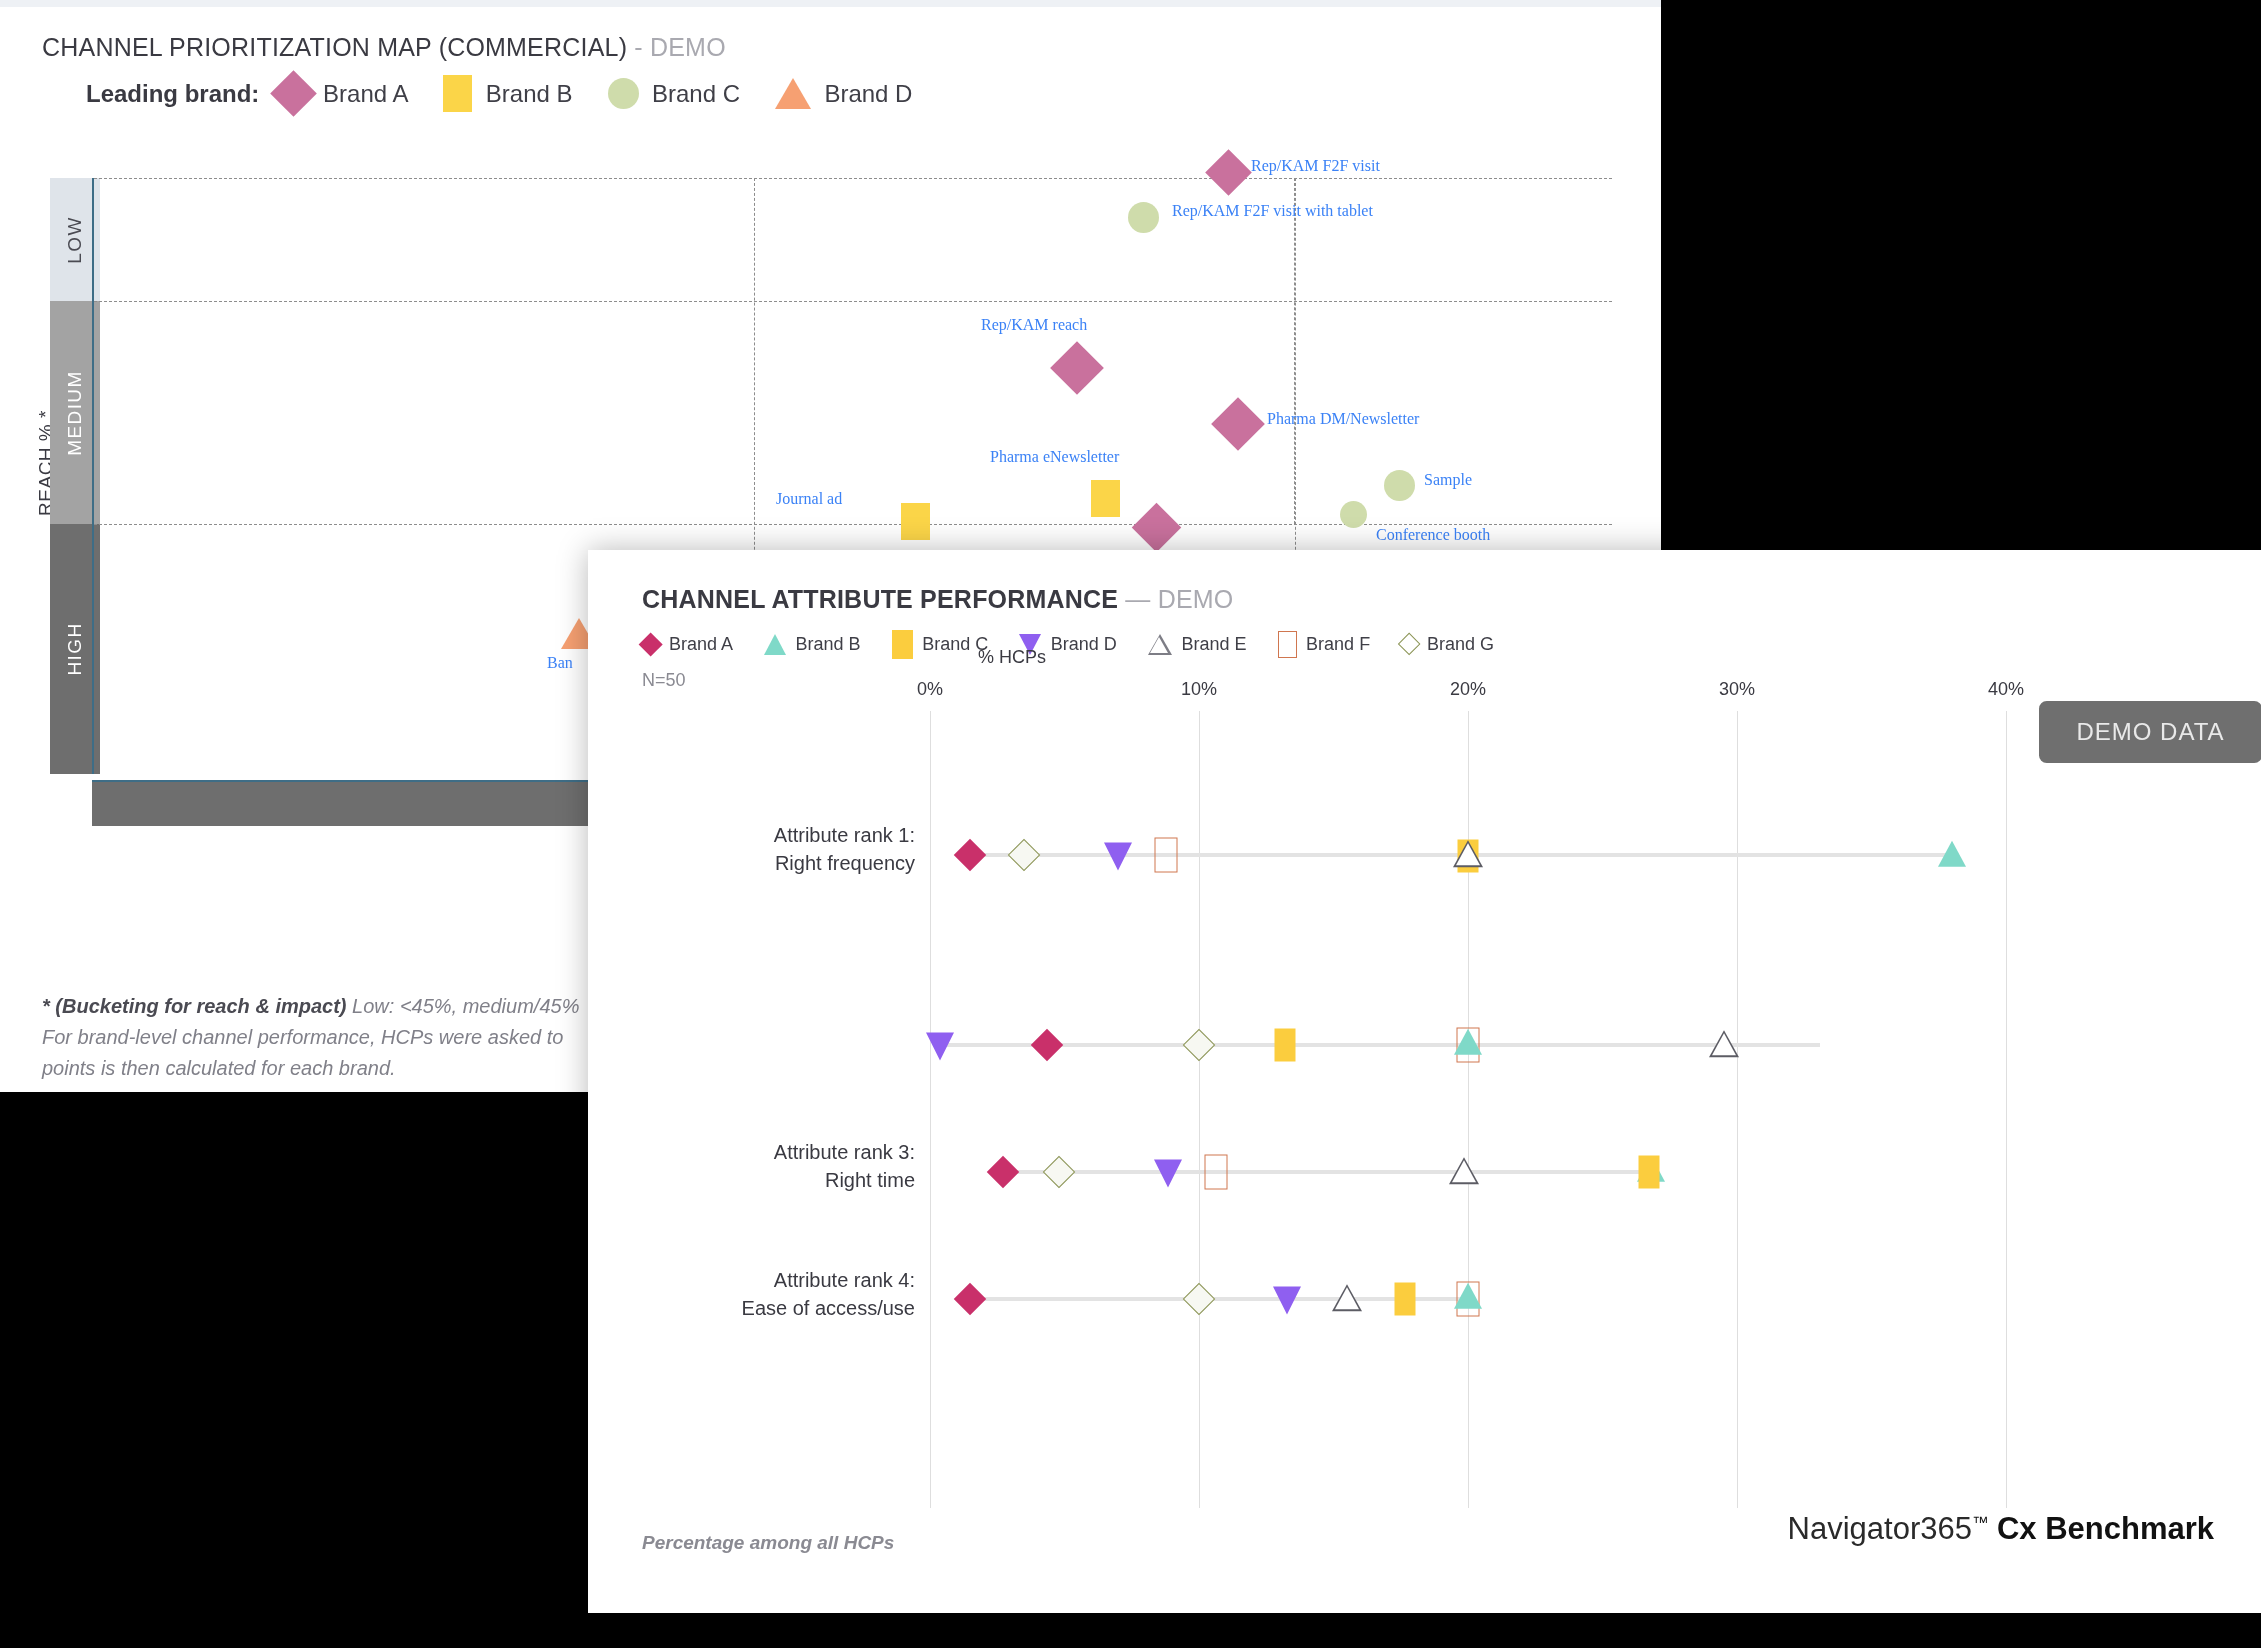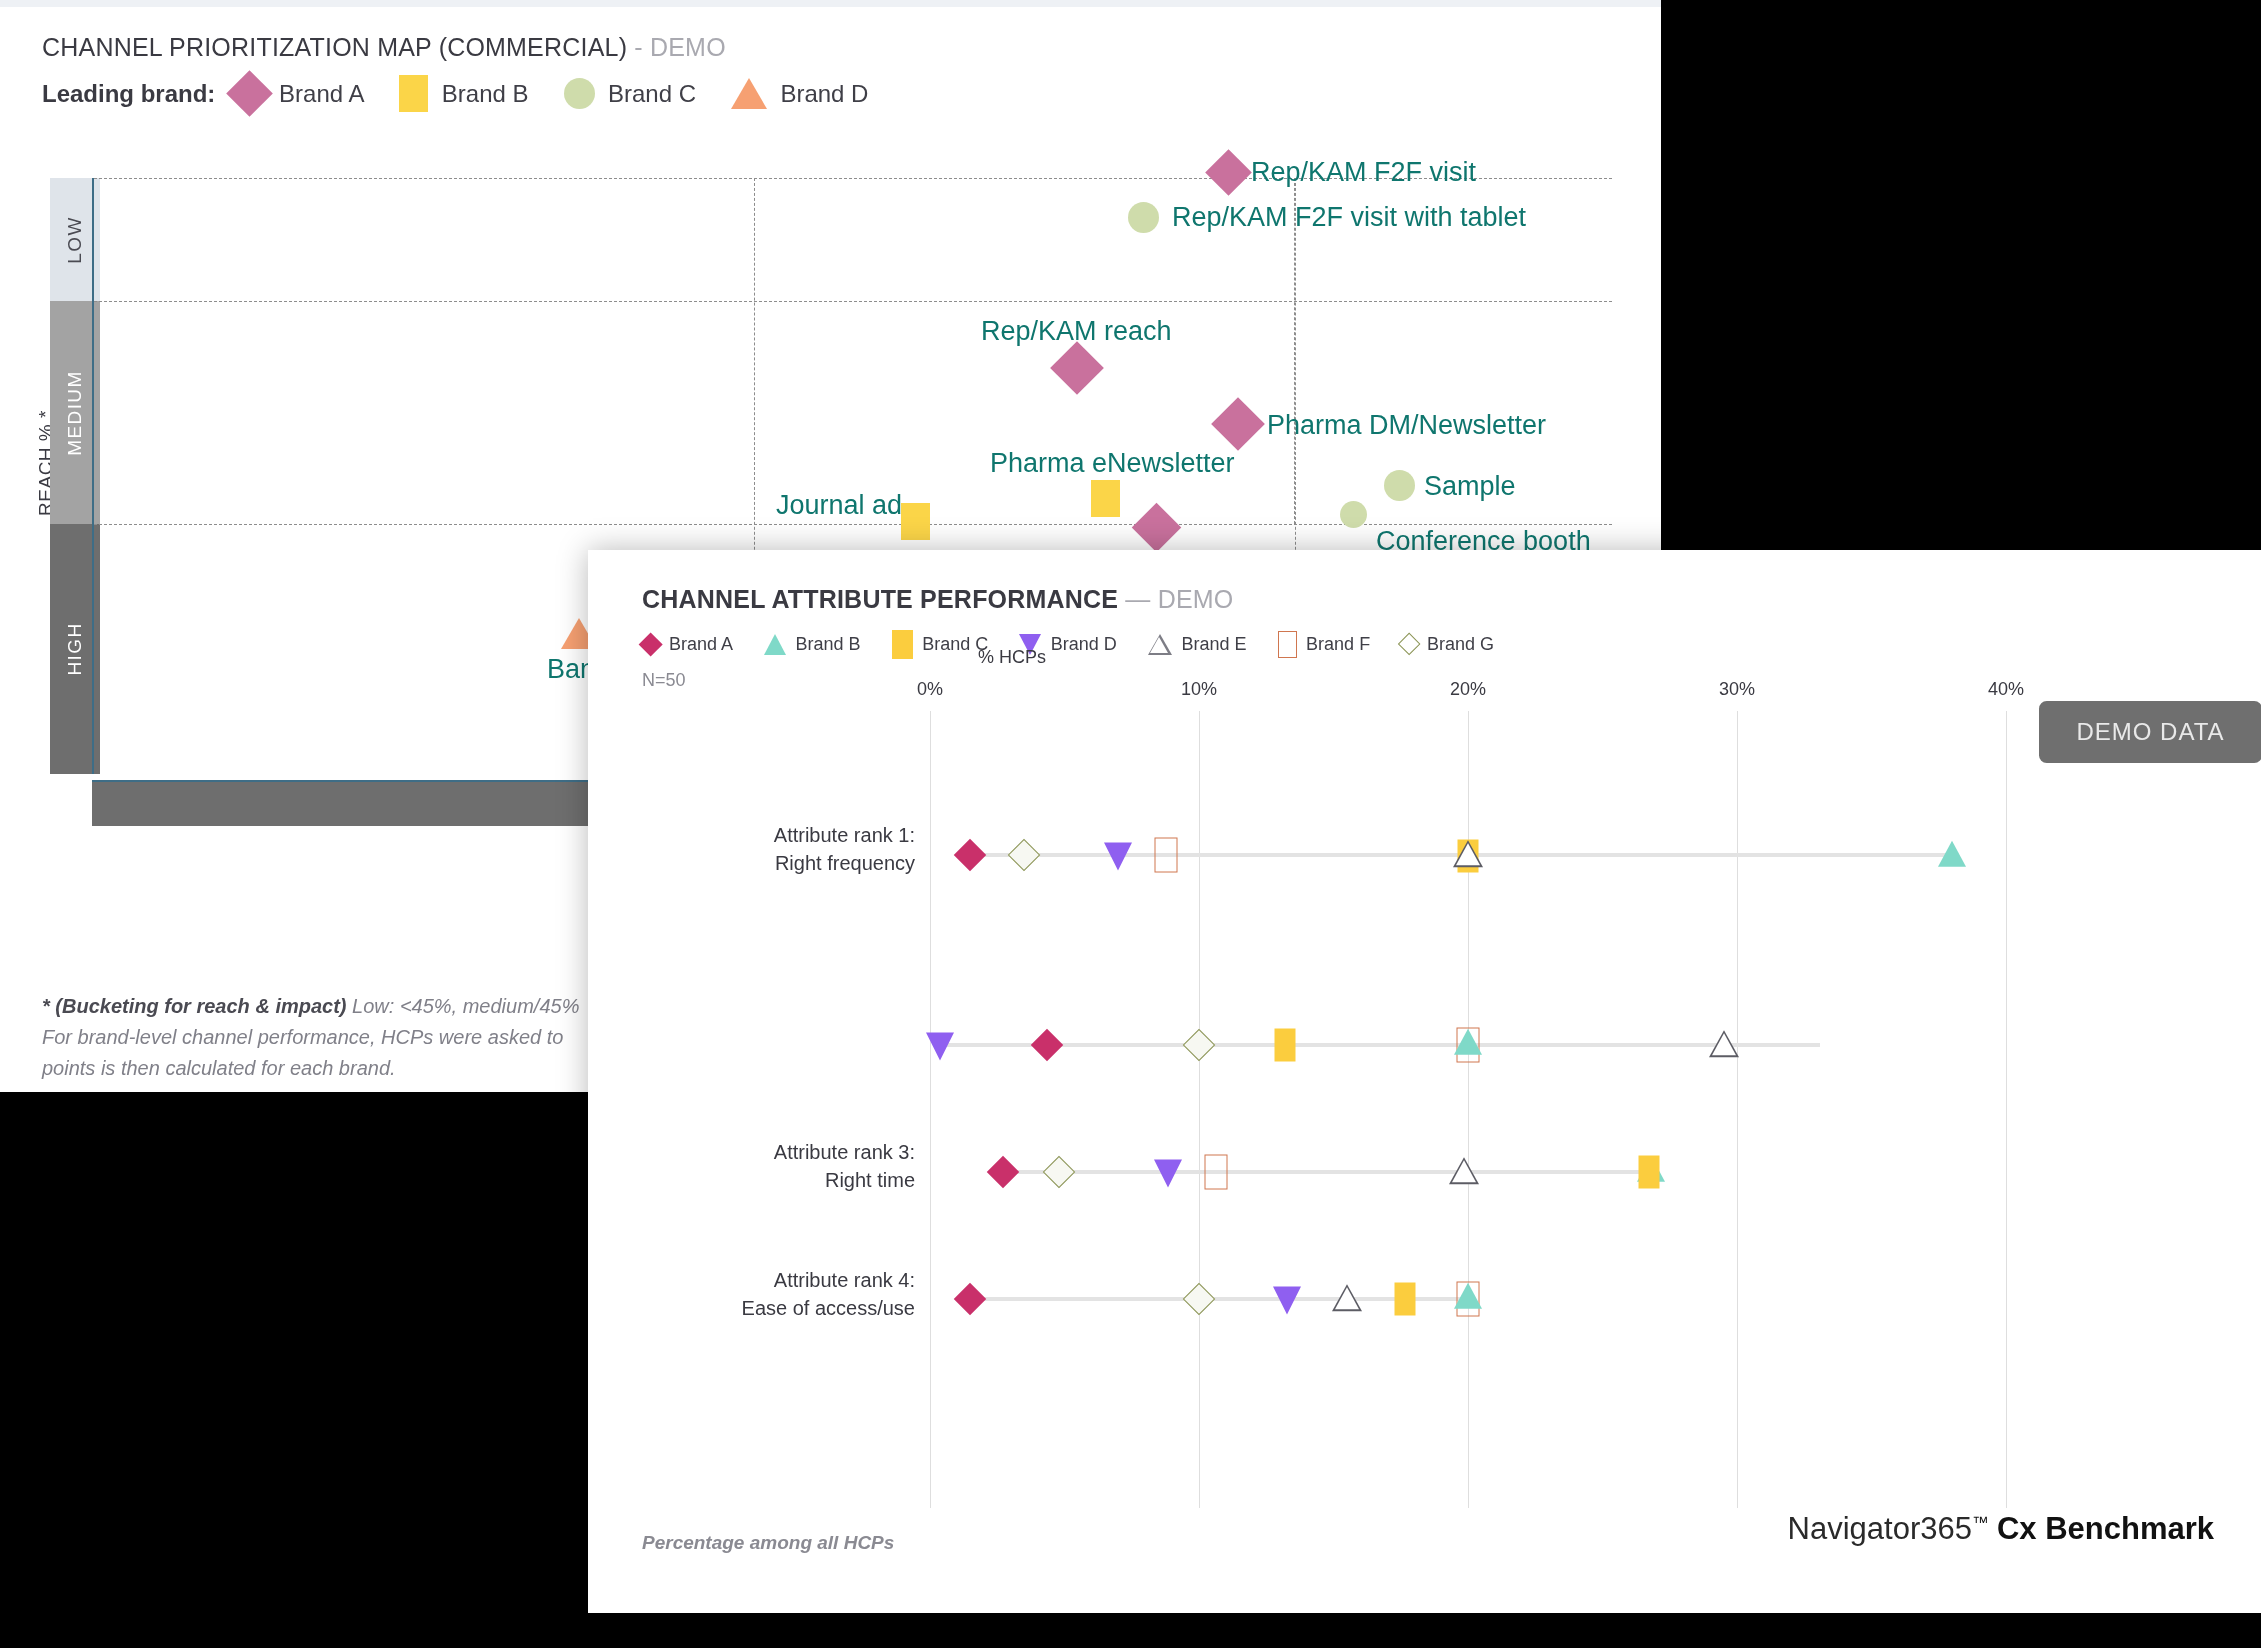--- a/index.html
+++ b/index.html
@@ -25,21 +25,21 @@
     position: absolute; left: 42px; top: 33px;
     font-size: 25px; letter-spacing: 0.2px; color: #3a3a42;
     white-space: nowrap;
   }
   #c1-title .demo { color: #a9a9b0; }
   #c1-legend {
     position: absolute; left: 42px; top: 75px;
     display: flex; align-items: center; gap: 0px;
     font-size: 24px; color: #3a3a42; white-space: nowrap;
   }
-  #c1-legend .lbl-lead { font-weight: bold; margin-right: 17.3px; font-size:24px;}
+  #c1-legend .lbl-lead { font-weight: bold; margin-right: 17.3px; font-size:24px;margin-left:44px;}
   #c1-legend .leg-item { display:flex; align-items:center; margin-right: 35px; }
   #c1-legend .leg-item .txt { margin-left: 13.4px; color:#3f3f47; }
 
   .mk-diamond { width:33px; height:33px; background:#c9719d; transform: rotate(45deg); }
   .mk-square  { width:29px; height:37px; background:#fbd548; }
   .mk-circle  { width:31px; height:31px; border-radius:50%; background:#cfdcab; }
   .mk-tri     { width:0;height:0;border-left:18px solid transparent;border-right:18px solid transparent;border-bottom:31px solid #f6a072; }
 
   
   #c1-yaxis-title {
@@ -69,21 +69,21 @@
     display:flex; align-items:center; justify-content:center;
     color:#fff; font-size:20px; letter-spacing:1px;
   }
   .gline-h { position:absolute; left:0; width:1518px; height:0;
              border-top:1.9px dashed #8d8d8d; }
   .gline-v { position:absolute; top:0; height:596px; width:0;
              border-left:1.9px dashed #8d8d8d; }
   .qbox { position:absolute; border:1.9px dashed #8d8d8d; }
 
   .pt { position:absolute; }
-  .pt .lab { position:absolute; white-space:nowrap; font-size:27px; color:#0f766e; }
+  .pt .lab { position:absolute; white-space:nowrap; font-size:16px; color:#3b82f6;font-family:Liberation Serif, serif; }
 
   #c1-footnote {
     position:absolute; left:42px; top:991px; width:961px;
     font-size:20px; line-height:31px; color:#808089; font-style:italic;
   }
   #c1-footnote b { color:#4a4a52; font-style:italic; }
 
   
   #card2 {
     position:absolute; left:588px; top:550px;

